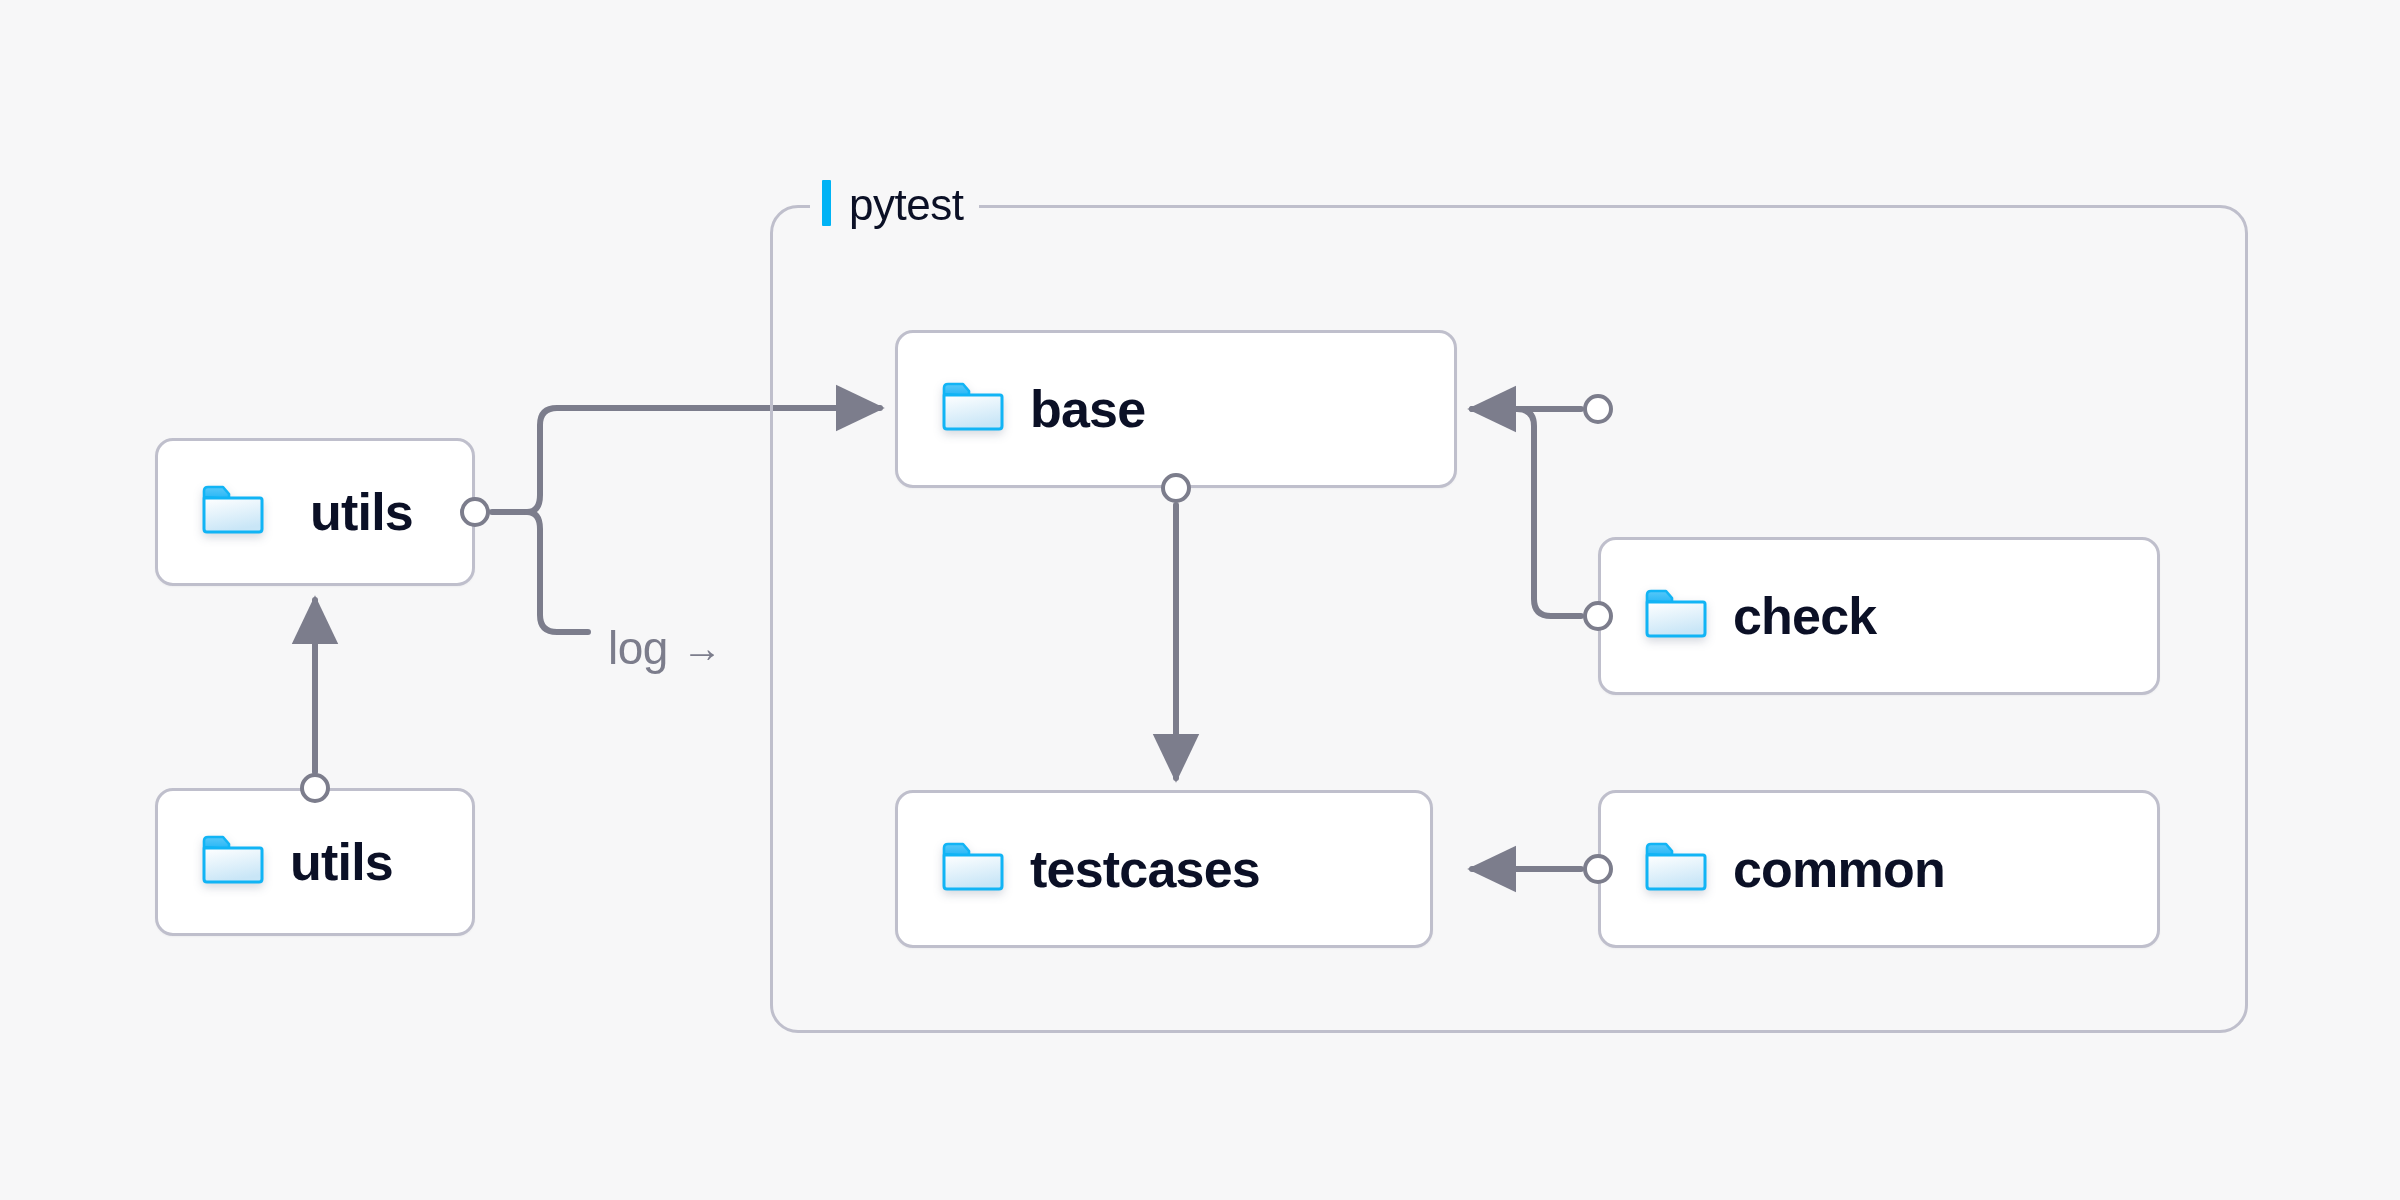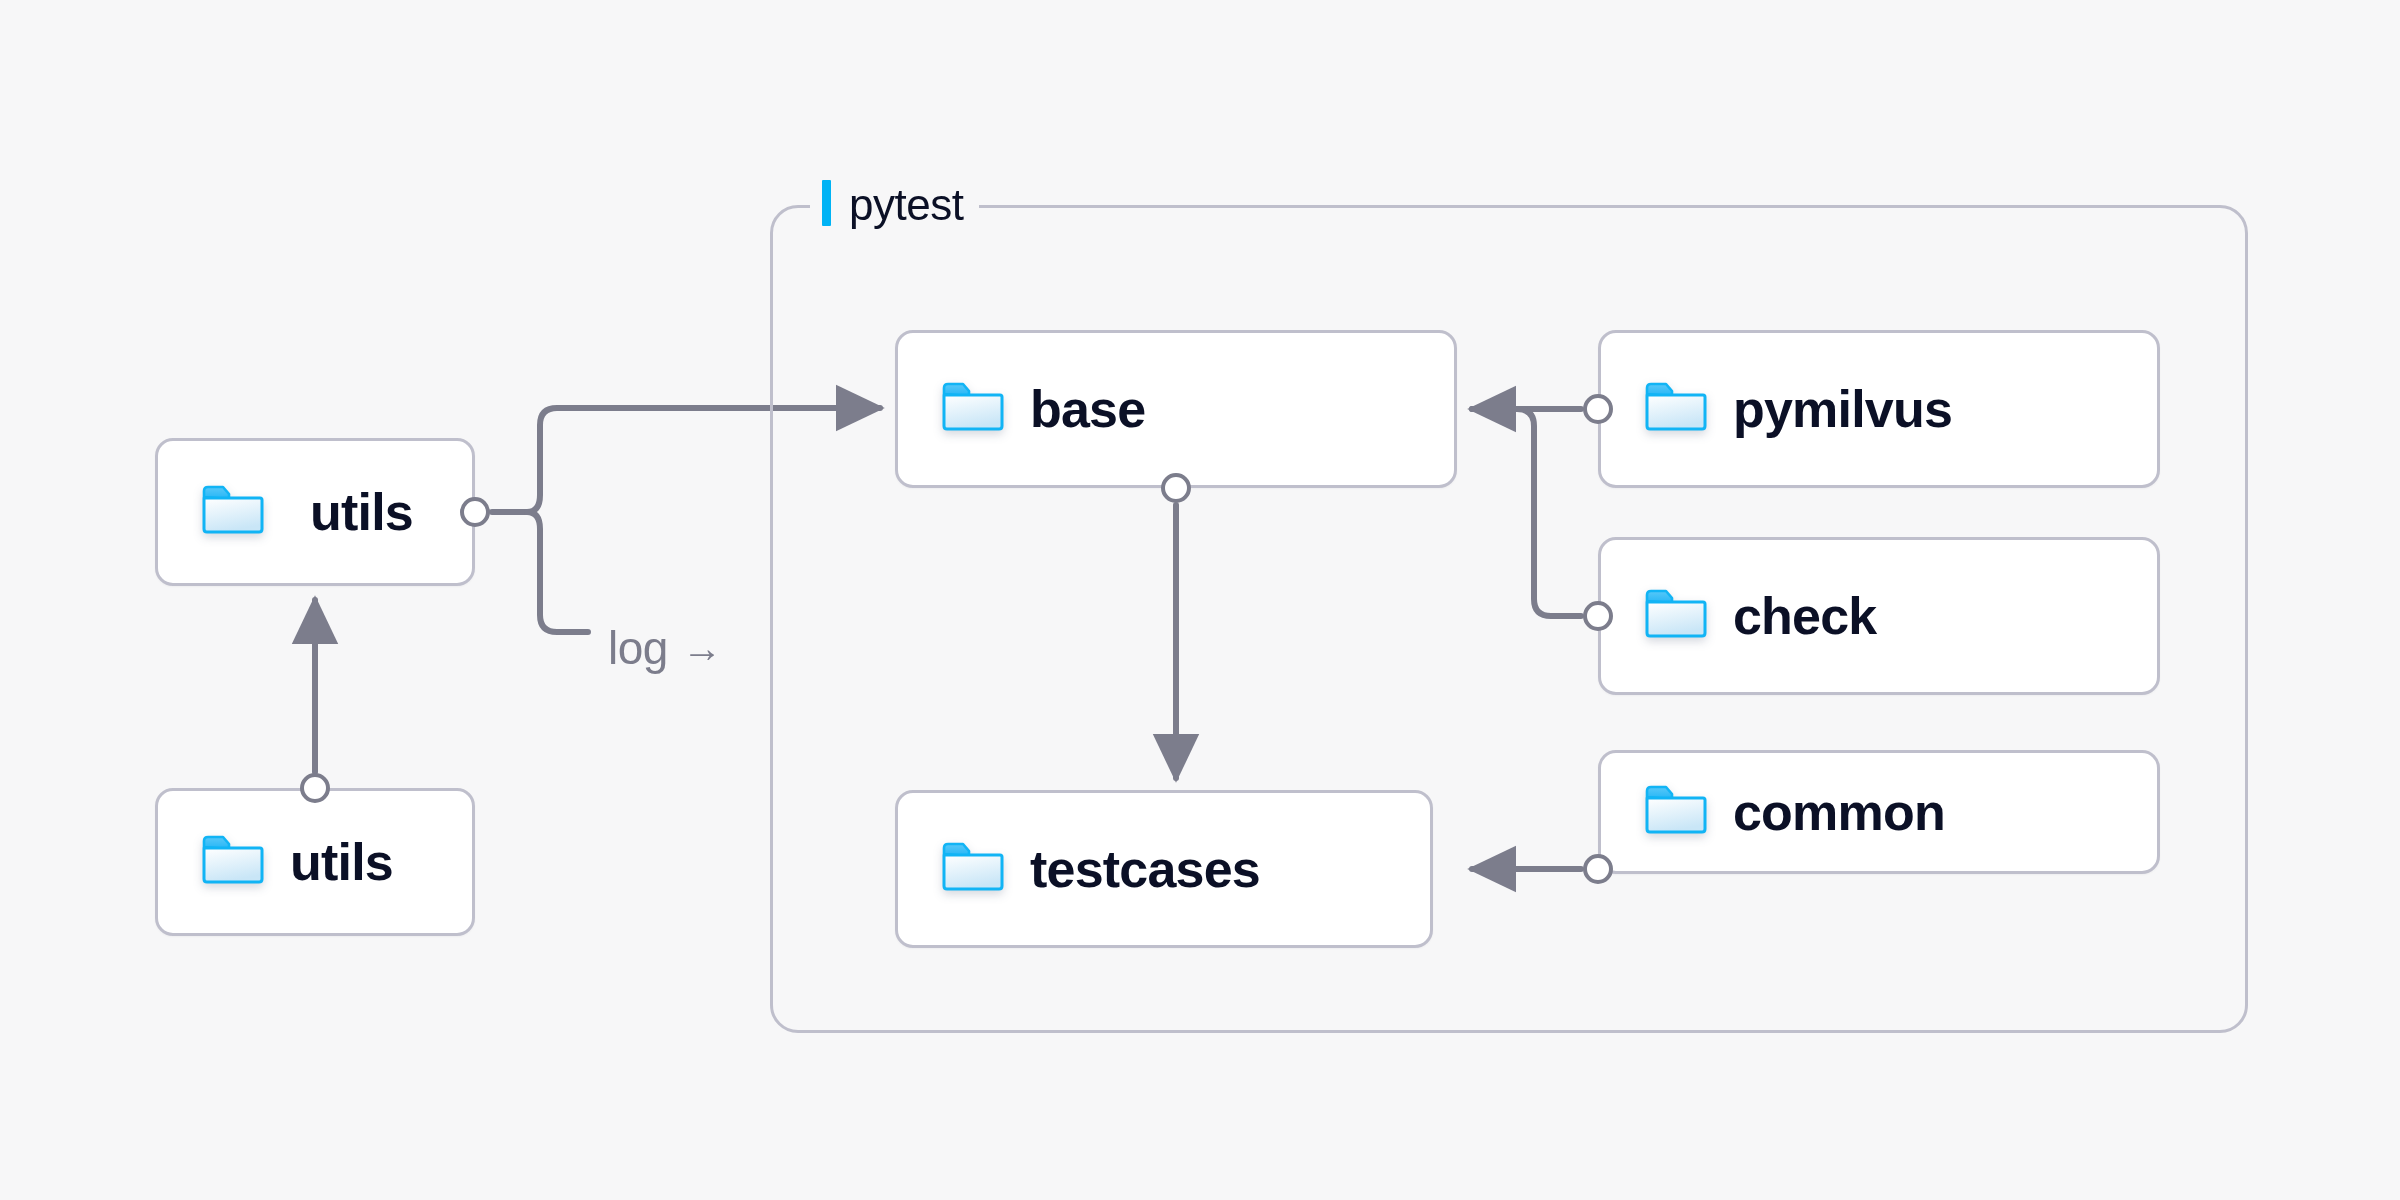--- a/index.html
+++ b/index.html
@@ -184,43 +184,34 @@
   <div class="node" style="left:895px; top:790px; width:538px; height:158px;">
     <span class="folder-icon">
       <svg width="62" height="50" viewBox="0 0 62 50" xmlns="http://www.w3.org/2000/svg">
         <path d="M2,12 L2,6 Q2,2 6,2 L21,2 L27,9 L27,14 Z" fill="url(#folderTabGrad)" stroke="#11b4f5" stroke-width="2.6" stroke-linejoin="round"></path>
         <path d="M2,13 L58,13 Q60,13 60,15 L60,44 Q60,47 57,47 L5,47 Q2,47 2,44 Z" fill="url(#folderGrad)" stroke="#11b4f5" stroke-width="3" stroke-linejoin="round"></path>
       </svg>
     </span>
     <span class="node-label">testcases</span>
   </div>
 
-  <div class="node" style="left:1598px; top:330px; width:562px; height:158px;">
-    <span class="folder-icon">
-      <svg width="62" height="50" viewBox="0 0 62 50" xmlns="http://www.w3.org/2000/svg">
-        <path d="M2,12 L2,6 Q2,2 6,2 L21,2 L27,9 L27,14 Z" fill="url(#folderTabGrad)" stroke="#11b4f5" stroke-width="2.6" stroke-linejoin="round"></path>
-        <path d="M2,13 L58,13 Q60,13 60,15 L60,44 Q60,47 57,47 L5,47 Q2,47 2,44 Z" fill="url(#folderGrad)" stroke="#11b4f5" stroke-width="3" stroke-linejoin="round"></path>
-      </svg>
-    </span>
-    <span class="node-label">pymilvus</span>
-  </div>
   <span class="port" style="left:1583px; top:394px;"></span>
 
   <div class="node" style="left:1598px; top:537px; width:562px; height:158px;text-align:center;">
     <span class="folder-icon">
       <svg width="62" height="50" viewBox="0 0 62 50" xmlns="http://www.w3.org/2000/svg">
         <path d="M2,12 L2,6 Q2,2 6,2 L21,2 L27,9 L27,14 Z" fill="url(#folderTabGrad)" stroke="#11b4f5" stroke-width="2.6" stroke-linejoin="round"></path>
         <path d="M2,13 L58,13 Q60,13 60,15 L60,44 Q60,47 57,47 L5,47 Q2,47 2,44 Z" fill="url(#folderGrad)" stroke="#11b4f5" stroke-width="3" stroke-linejoin="round"></path>
       </svg>
     </span>
     <span class="node-label">check</span>
   </div>
   <span class="port" style="left:1583px; top:601px;"></span>
 
-  <div class="node" style="left:1598px; top:750px; width:562px; height:124px;">
+  <div class="node" style="left:1598px; top:790px; width:562px; height:158px;">
     <span class="folder-icon">
       <svg width="62" height="50" viewBox="0 0 62 50" xmlns="http://www.w3.org/2000/svg">
         <path d="M2,12 L2,6 Q2,2 6,2 L21,2 L27,9 L27,14 Z" fill="url(#folderTabGrad)" stroke="#11b4f5" stroke-width="2.6" stroke-linejoin="round"></path>
         <path d="M2,13 L58,13 Q60,13 60,15 L60,44 Q60,47 57,47 L5,47 Q2,47 2,44 Z" fill="url(#folderGrad)" stroke="#11b4f5" stroke-width="3" stroke-linejoin="round"></path>
       </svg>
     </span>
     <span class="node-label">common</span>
   </div>
   <span class="port" style="left:1583px; top:854px;"></span>
 

